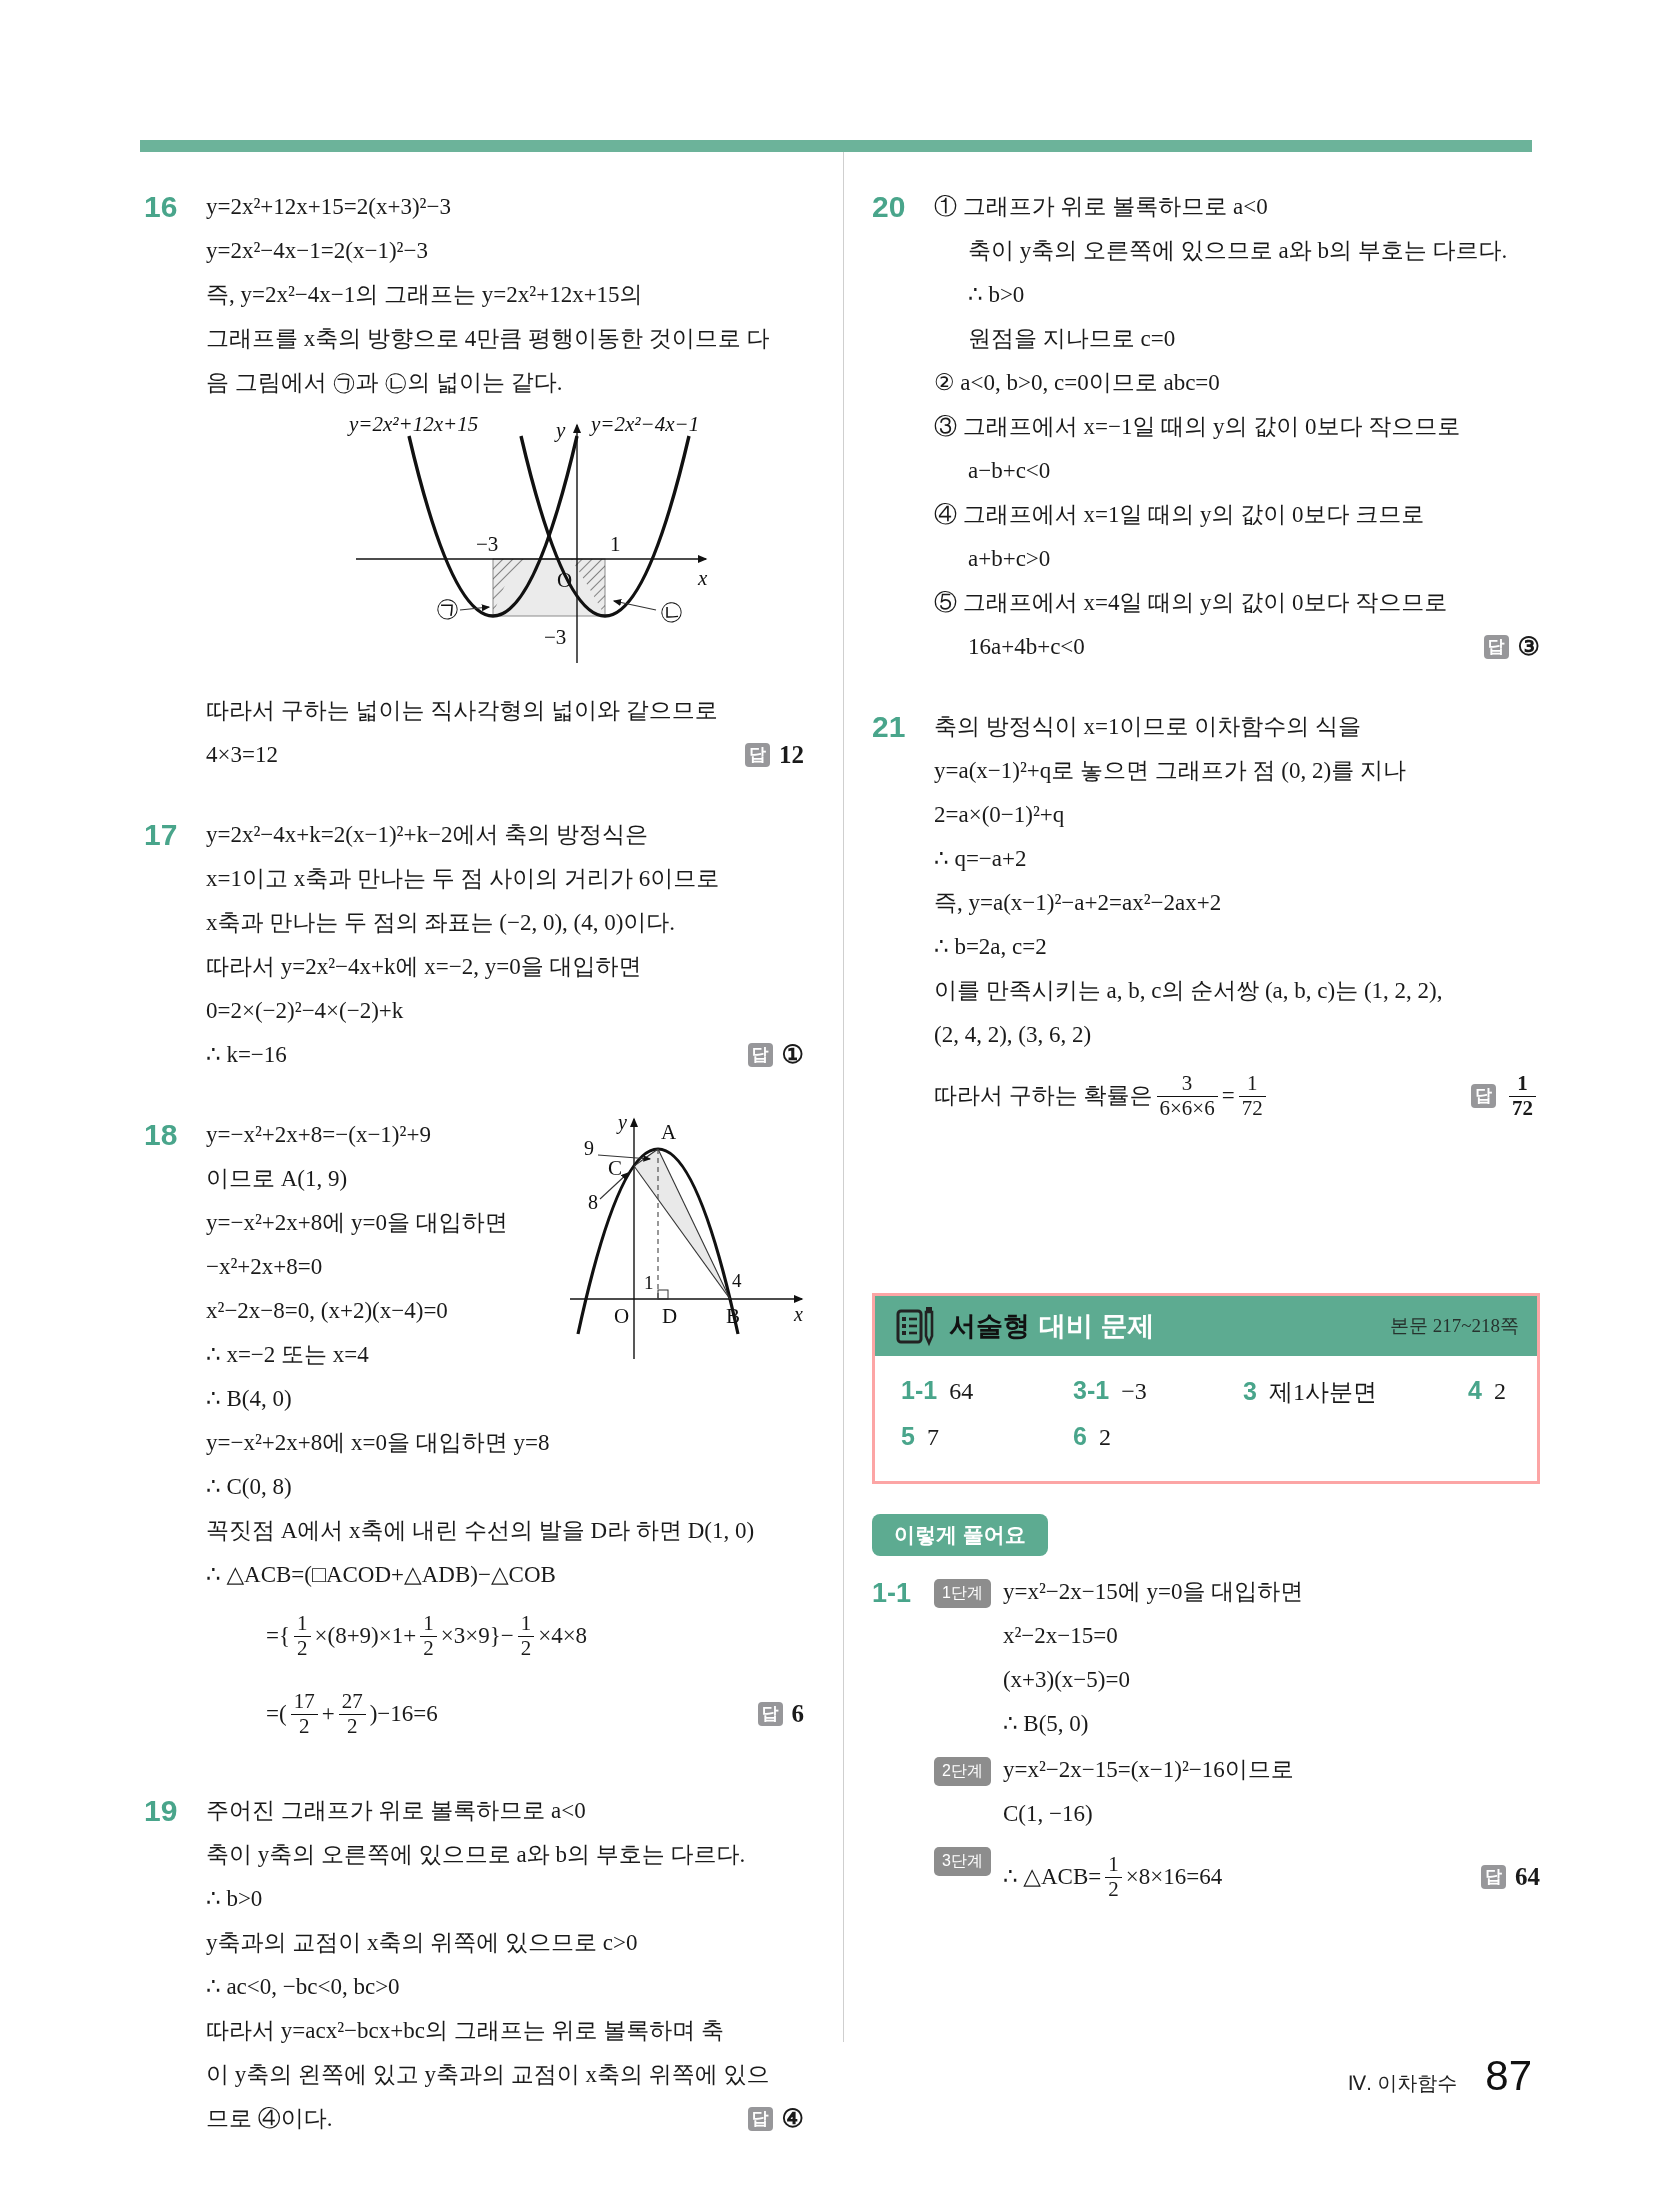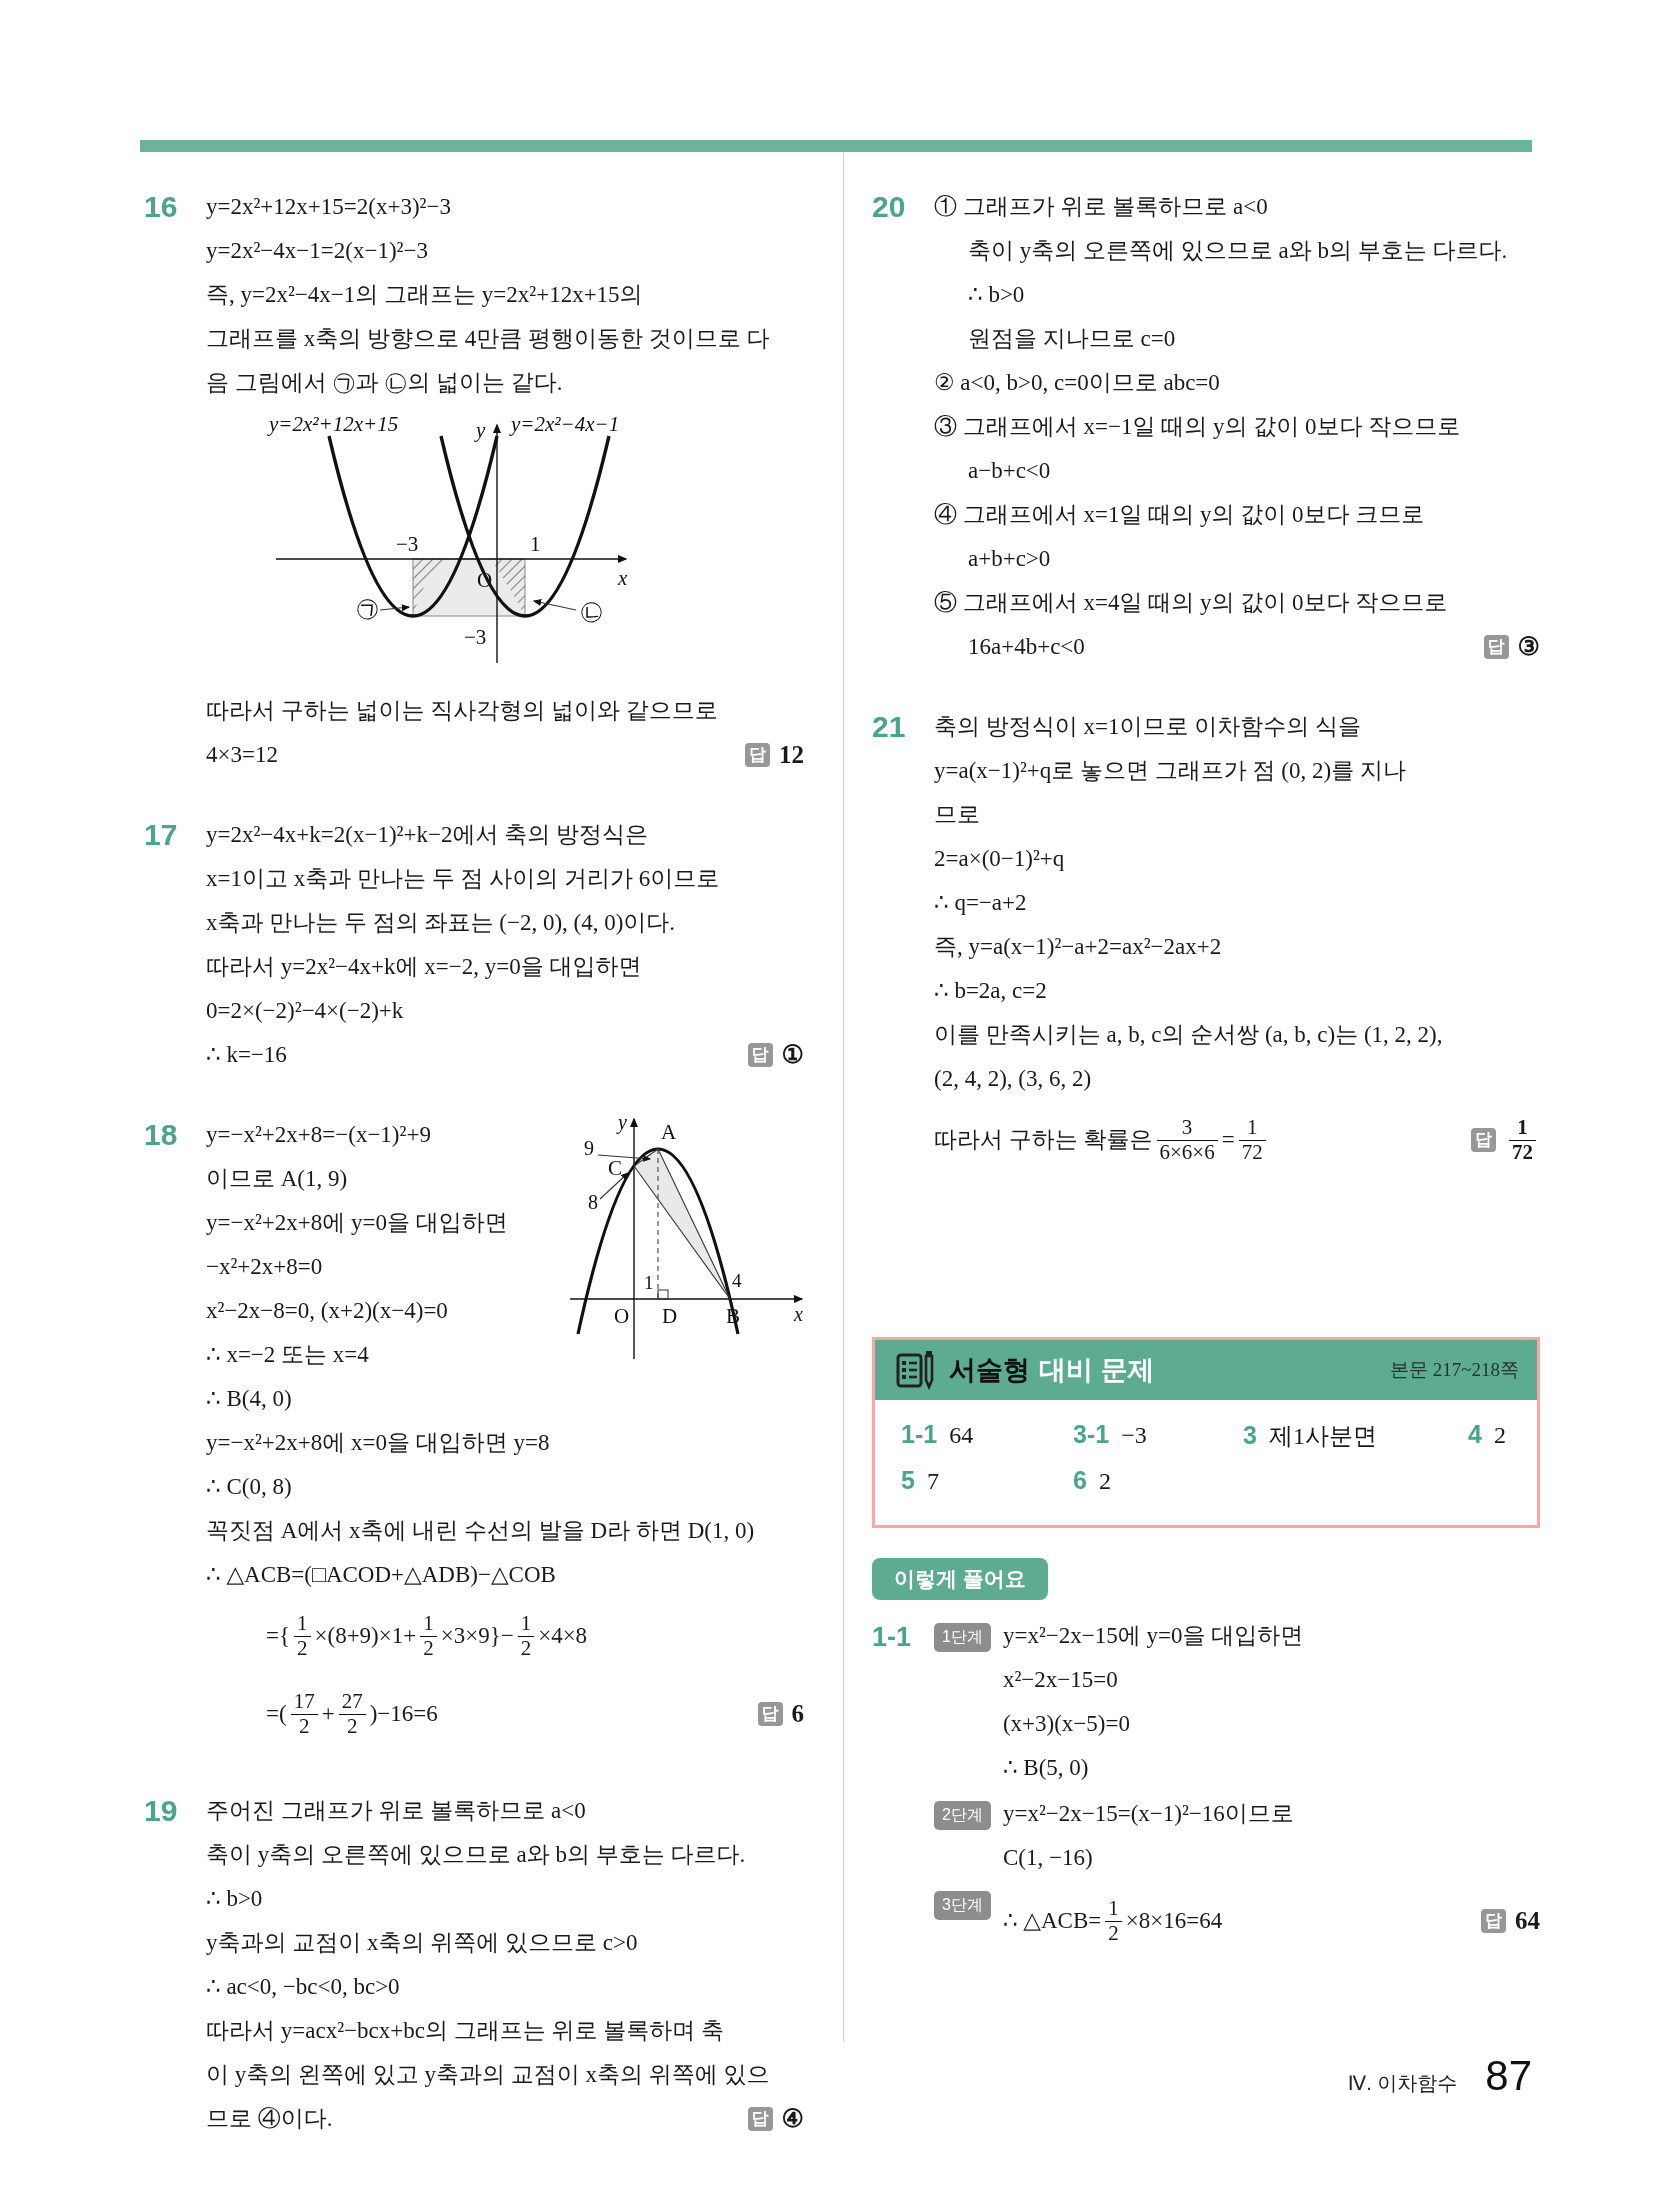--- a/index.html
+++ b/index.html
@@ -21,21 +21,21 @@
   .ansline{display:flex;justify-content:space-between;align-items:center;}
   .ans{display:inline-flex;align-items:center;gap:9px;margin-left:18px;}
   .ans .tag{background:#97979a;color:#fff;font-family:"Liberation Sans",sans-serif;
             font-size:17px;line-height:1.05;padding:3px 4px;border-radius:4px;font-weight:bold;}
   .ansval{font-weight:bold;font-size:25px;}
   [data-bind-math]{display:inline-flex;align-items:center;white-space:nowrap;}
   .frac{display:inline-block;text-align:center;margin:0 4px;font-size:21px;line-height:1.1;}
   .fnum{display:block;padding:0 3px;border-bottom:1.6px solid #111;}
   .fden{display:block;padding:0 3px;}
   .bold-math .frac{font-weight:bold;}
-  .fig1-wrap{margin:6px 0 10px 8px;}
+  .fig1-wrap{margin:6px 0 10px 8px;text-align:center;}
   .p18-top{display:flex;align-items:flex-start;}
   .p18-lines{flex:0 0 352px;}
   .fig2-wrap{flex:1;margin-left:4px;margin-top:-6px;}
   svg text{font-family:"Liberation Serif",serif;fill:#111;}
   svg .it{font-style:italic;}
   
   .seosul{margin-top:158px;border:3px solid #fca5a5;}
   .seosul-hd{background:#5dab91;height:60px;display:flex;align-items:center;padding:0 18px;}
   .seosul-hd .t1{font-family:"Liberation Sans",sans-serif;font-weight:bold;font-size:27px;color:#111;margin-left:12px;}
   .seosul-hd .t2{font-family:"Liberation Sans",sans-serif;font-weight:bold;font-size:27px;color:#fff;margin-left:9px;}
@@ -266,21 +266,20 @@
         </div>
       </div>
     </section>
 
     
     <section class="prob">
       <div class="pnum" data-bind="problems.p21.num">21</div>
       <div class="pbody">
         <div class="line" data-bind="problems.p21.lines.0">축의 방정식이 x=1이므로 이차함수의 식을</div>
         <div class="line" data-bind="problems.p21.lines.1">y=a(x−1)²+q로 놓으면 그래프가 점 (0, 2)를 지나</div>
-        <div class="line" data-bind="problems.p21.lines.2">므로</div>
         <div class="line" data-bind="problems.p21.lines.3">2=a×(0−1)²+q</div>
         <div class="line" data-bind="problems.p21.lines.4">∴ q=−a+2</div>
         <div class="line" data-bind="problems.p21.lines.5">즉, y=a(x−1)²−a+2=ax²−2ax+2</div>
         <div class="line" data-bind="problems.p21.lines.6">∴ b=2a, c=2</div>
         <div class="line" data-bind="problems.p21.lines.7">이를 만족시키는 a, b, c의 순서쌍 (a, b, c)는 (1, 2, 2),</div>
         <div class="line" data-bind="problems.p21.lines.8">(2, 4, 2), (3, 6, 2)</div>
         <div class="line tall ansline">
           <span data-bind-math="problems.p21.math1">따라서 구하는 확률은 <span class="frac">
                 <span class="fnum">3</span>
                 <span class="fden">6×6×6</span>

